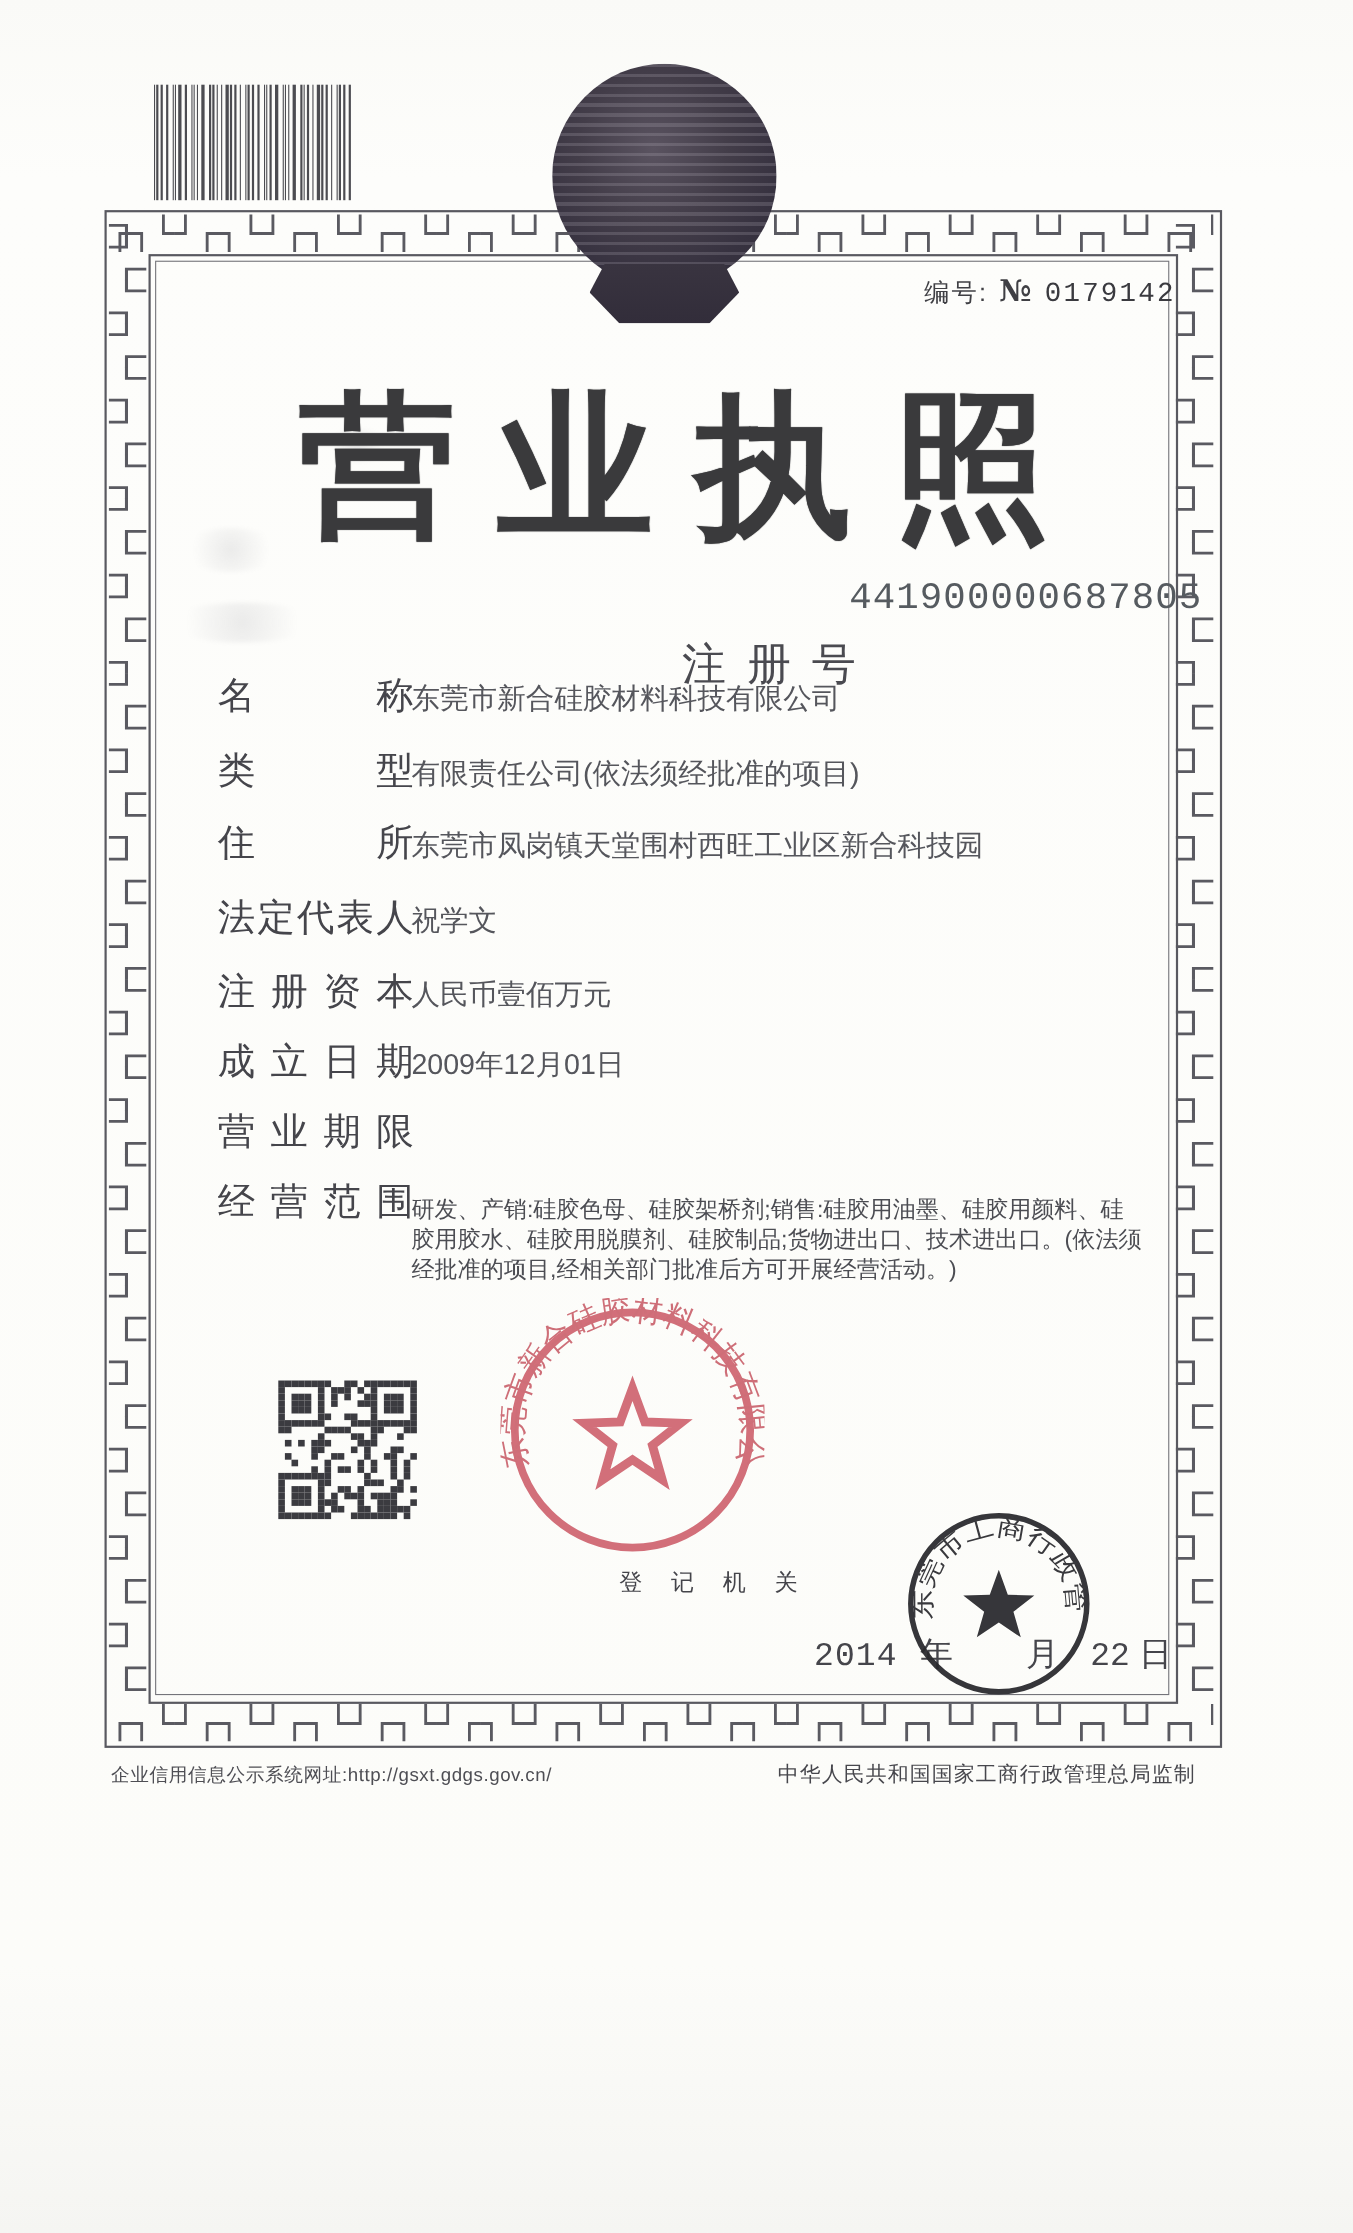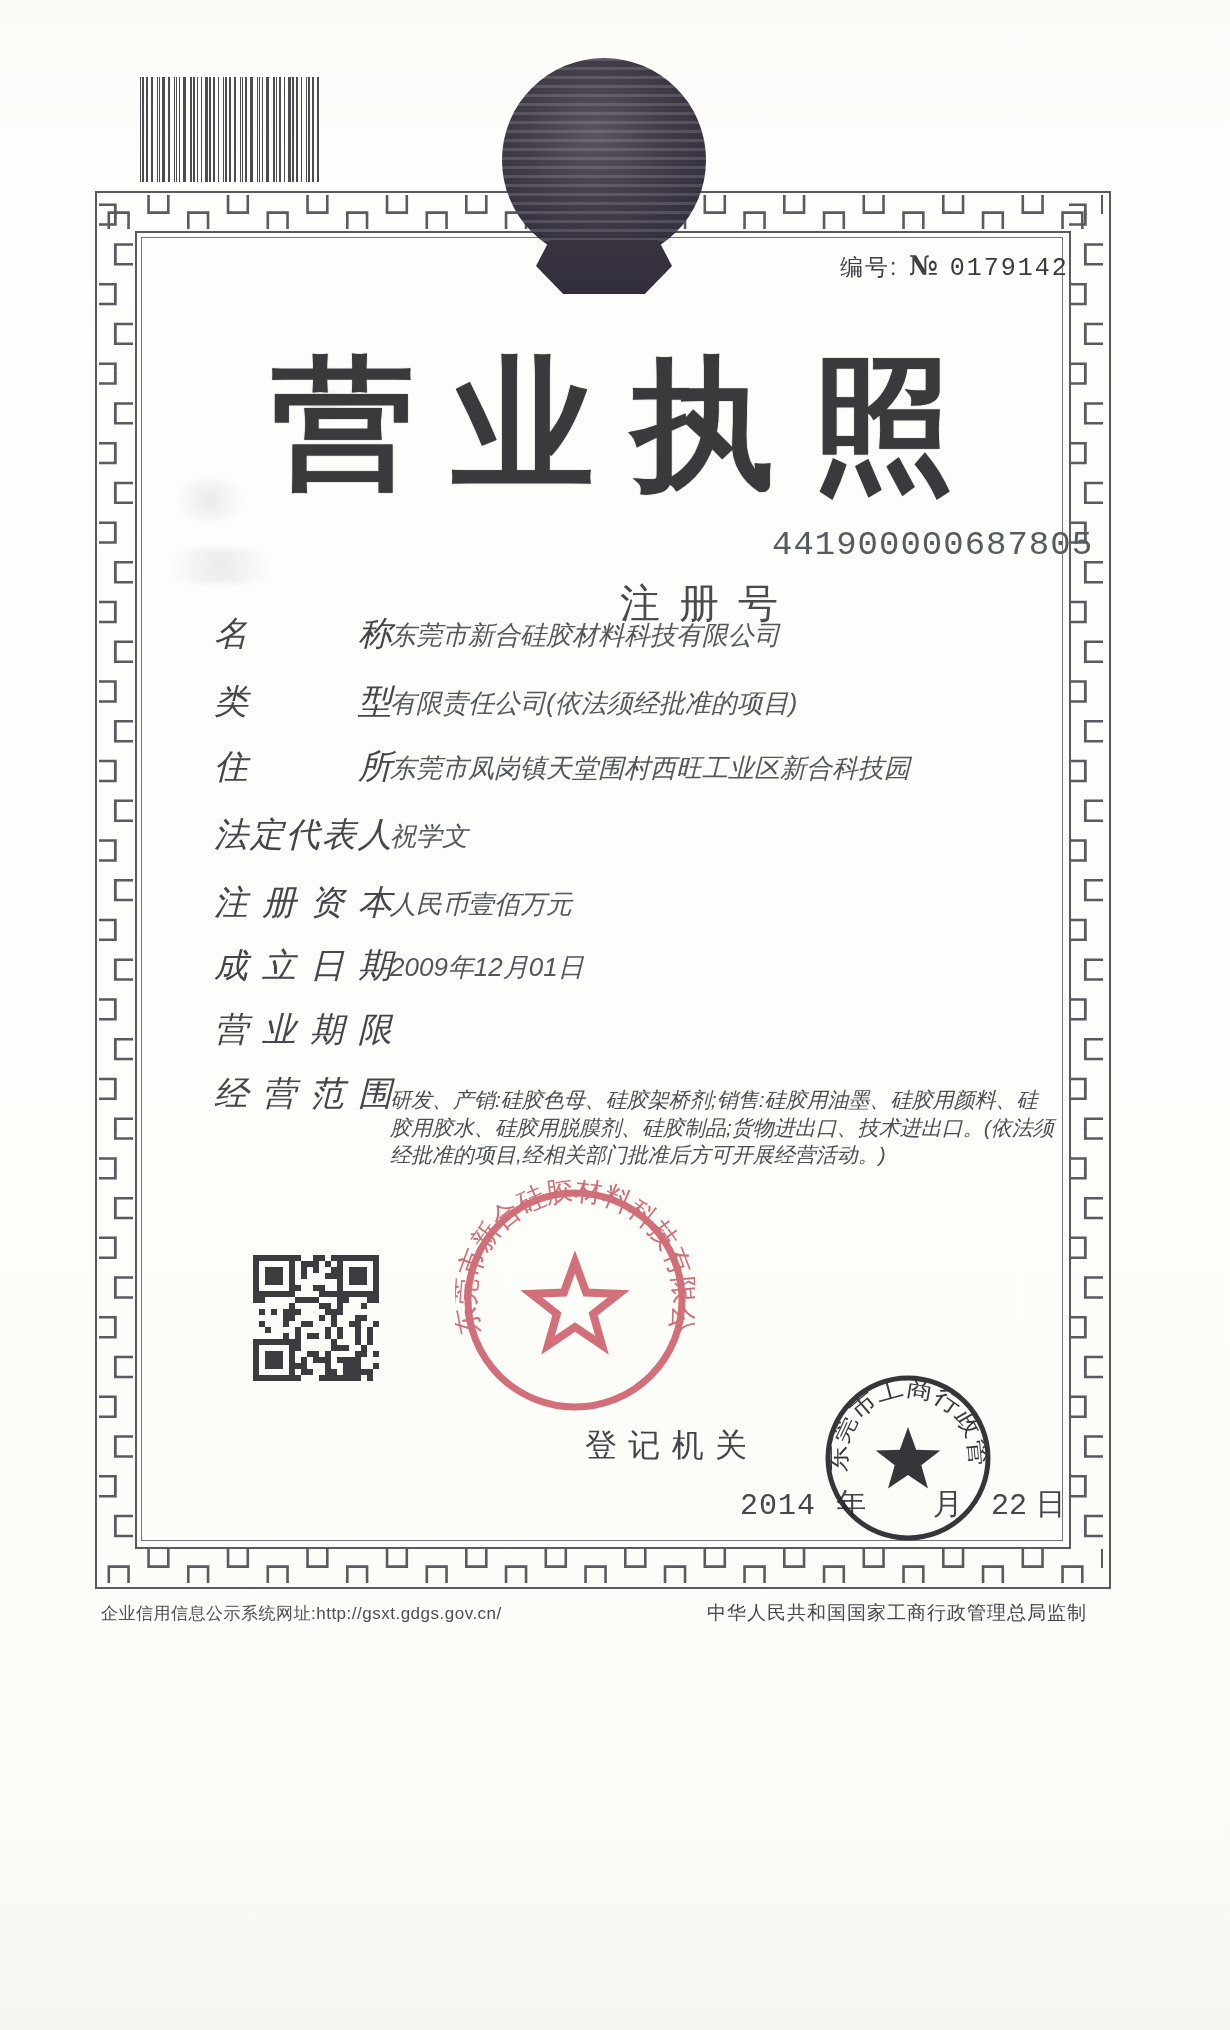--- a/index.html
+++ b/index.html
@@ -36,34 +36,34 @@
   .serial .num{font-family:"Liberation Mono",monospace;font-size:25px;margin-left:12px;letter-spacing:2px;color:#3a3a3f;}
   
   .title{position:absolute;left:272px;top:330px;font-size:142px;font-weight:bold;letter-spacing:38px;
     white-space:nowrap;color:#3a3a3c;text-shadow:0 0 1px #3a3a3c;}
   
   .regno-label{position:absolute;left:620px;top:528px;width:158px;font-size:40px;color:#4a4a50;
     text-align:justify;text-align-last:justify;margin-top:48px;}
   .regno-num{position:absolute;left:772px;top:526px;font-family:"Liberation Mono",monospace;
     font-size:34px;letter-spacing:1px;color:#565b60;}
   
-  .row{position:absolute;left:214px;width:870px;font-style:italic;}
+  .row{position:absolute;left:198px;width:870px;}
   .row .lab{display:inline-block;width:178px;font-size:34px;line-height:42px;color:#45454b;
     text-align:justify;text-align-last:justify;vertical-align:top;}
   .row .val{position:absolute;left:176px;top:8px;width:668px;font-size:26px;line-height:30px;color:#55565c;}
   .row.para .val{top:14px;font-size:21px;line-height:27.5px;color:#4c4d53;}
   
   .qr{position:absolute;left:253px;top:1255px;display:grid;grid-template-columns:repeat(21,6px);grid-auto-rows:6px;filter:blur(.4px);}
   .qr i{display:block;}
   .qr i.d{background:#3b3b40;}
   
   .seal-red{position:absolute;left:455px;top:1180px;z-index:4;filter:blur(.4px);opacity:.82;}
   .seal-black{position:absolute;left:813px;top:1363px;z-index:5;filter:blur(.3px);opacity:.93;}
   
-  .issuer{position:absolute;left:585px;top:1424px;width:162px;font-size:32px;color:#44444a;
+  .issuer{position:absolute;left:563px;top:1424px;width:162px;font-size:21px;color:#44444a;
     text-align:justify;text-align-last:justify;}
   .dateline{position:absolute;left:740px;top:1484px;font-size:30px;color:#45454b;white-space:nowrap;}
   .dateline .y{font-family:"Liberation Mono",monospace;letter-spacing:1px;}
   .dateline .u1{margin-left:12px;}
   .dateline .u2{margin-left:58px;}
   .dateline .dd{font-family:"Liberation Mono",monospace;margin-left:20px;}
   
   .foot-left{position:absolute;left:101px;top:1602px;font-size:17px;letter-spacing:.5px;color:#4e4e54;text-align:center;}
   .foot-right{position:absolute;left:707px;top:1600px;font-size:19px;letter-spacing:1px;color:#47474d;}
   

